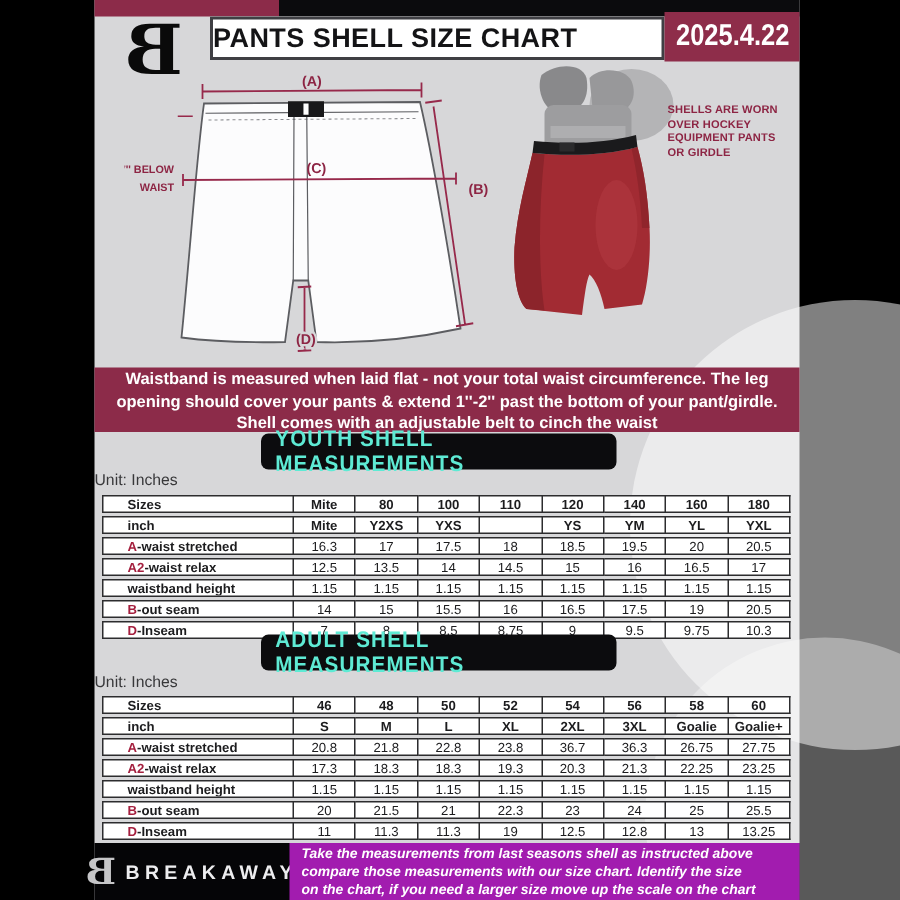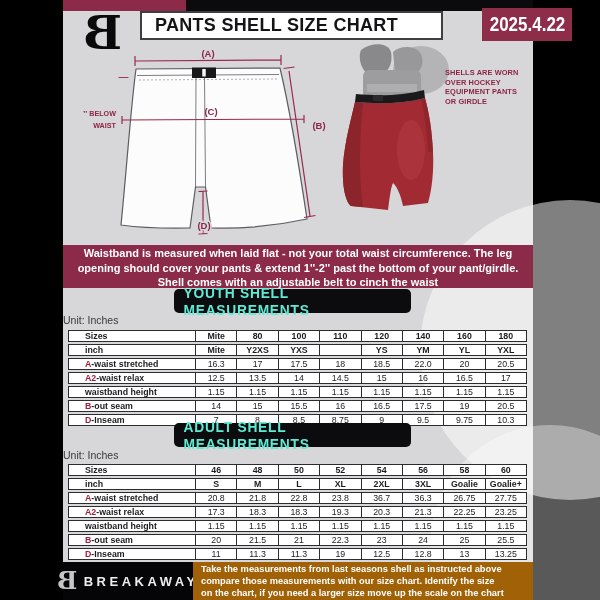--- a/index.html
+++ b/index.html
@@ -20,25 +20,25 @@
   #wm2{left:430px;top:425px;width:240px;height:240px;background:rgba(255,255,255,.35)}
 
   
   .hdr-maroon{left:63px;top:0;width:123px;height:11px;background:#8c2b49}
   .hdr-black{left:186px;top:0;width:347px;height:11px;background:#0b0b0d}
   .logo-top{left:74px;top:8px;width:56px;height:54px;color:#0a0a0a;text-align:center}
   .logo-b{display:inline-block;transform:scaleX(-1);font-family:"DejaVu Serif",serif;font-weight:700;font-size:46px;line-height:50px}
   .title-box{
     left:140px;top:11px;width:303px;height:29px;background:#fff;
     border:2px solid #3f3f43;box-sizing:border-box;display:flex;align-items:center;
-    padding-left:13px;font-size:18px;font-weight:600;letter-spacing:.3px;color:#141416;
+    font-size:18px;font-weight:600;letter-spacing:.3px;color:#141416;
   }
   .date-box{
     left:443px;top:8px;width:90px;height:33px;background:#8e2d4a;color:#fff;
-    display:flex;align-items:center;justify-content:center;font-size:20px;font-weight:700;margin-left:39px;
+    display:flex;align-items:center;justify-content:center;font-size:20px;font-weight:700;
   }
   .condense{display:inline-block;transform:scaleX(.85)}
   .condense92{display:inline-block;transform:scaleX(.92);letter-spacing:.8px}
 
   
   #diagram{left:83px;top:47px;width:250px;height:195px}
   #photo{left:333px;top:40px;width:130px;height:200px}
   .photo-note{
     left:445px;top:68px;width:92px;font-size:7.4px;font-weight:700;color:#8d2544;
     line-height:9.6px;letter-spacing:.1px;
@@ -78,22 +78,22 @@
   .t-label{border-left:1px solid #2c2c2e;text-align:left;padding-left:16px;font-weight:700;width:110px}
   .t-head .t-cell{font-weight:700}
   .accent{color:#a41f3e}
 
   
   .footer-bar{left:63px;top:562px;width:470px;height:38px;background:#050507;display:flex;align-items:center}
   .footer-logo{width:130px;display:flex;align-items:center;justify-content:center;gap:6px}
   .logo-b-small{display:inline-block;transform:scaleX(-1);font-family:"DejaVu Serif",serif;font-weight:700;font-size:24px;line-height:26px;color:#c6c6c8}
   .brand-text{color:#ededef;font-size:13px;font-weight:700;letter-spacing:3.5px}
   .footer-note{
-    width:388px;height:38px;background:#a16207;color:#fff;font-size:9.3px;font-weight:700;
-    line-height:12px;padding:2px 8px;box-sizing:border-box;display:flex;align-items:center;
+    width:388px;height:38px;background:#a21caf;color:#fff;font-size:9.3px;font-weight:700;
+    line-height:12px;padding:2px 8px;box-sizing:border-box;display:flex;align-items:center;font-style:italic;
   }
 </style>
 </head>
 <body>
 
 <div class="abs edge-left"></div>
 <div class="abs edge-right"></div>
 <div class="abs wm" id="wm1"></div>
 <div class="abs wm" id="wm2"></div>
 
@@ -185,21 +185,21 @@
       <div class="t-cell t-val">YL</div>
       <div class="t-cell t-val">YXL</div>
     </div>
     <div class="t-row">
       <div class="t-cell t-label"><span class="accent">A</span>-waist stretched</div>
       <div class="t-cell t-val">16.3</div>
       <div class="t-cell t-val">17</div>
       <div class="t-cell t-val">17.5</div>
       <div class="t-cell t-val">18</div>
       <div class="t-cell t-val">18.5</div>
-      <div class="t-cell t-val">22.0</div>
+      <div class="t-cell t-val">19.5</div>
       <div class="t-cell t-val">20</div>
       <div class="t-cell t-val">20.5</div>
     </div>
     <div class="t-row">
       <div class="t-cell t-label"><span class="accent">A2</span>-waist relax</div>
       <div class="t-cell t-val">12.5</div>
       <div class="t-cell t-val">13.5</div>
       <div class="t-cell t-val">14</div>
       <div class="t-cell t-val">14.5</div>
       <div class="t-cell t-val">15</div>

